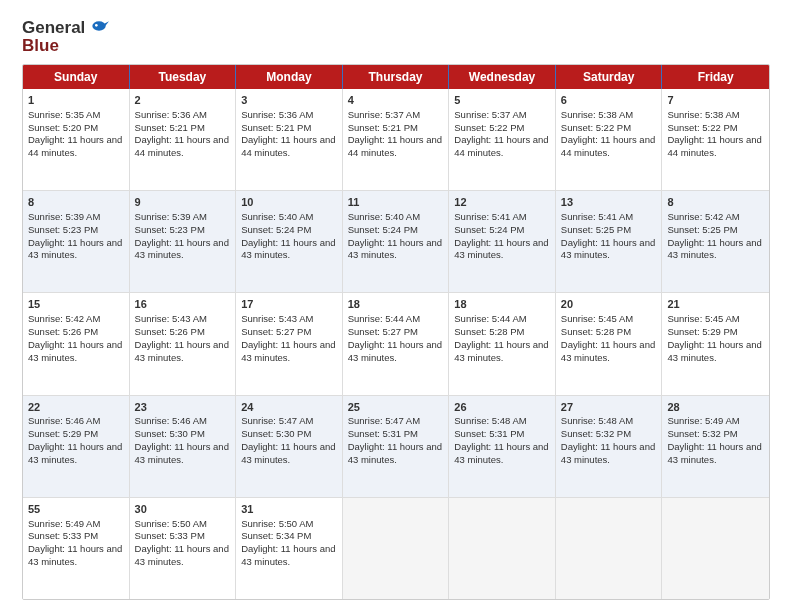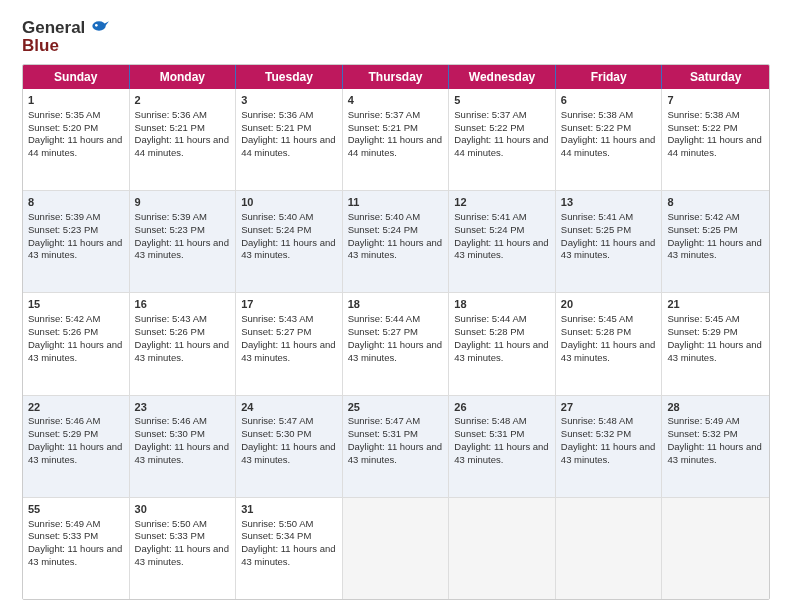--- a/index.html
+++ b/index.html
@@ -51,21 +51,21 @@
       flex: 1;
       display: flex;
       flex-direction: column;
       border: 1px solid #ccc;
       border-radius: 2px;
       overflow: hidden;
     }
     .cal-header {
       display: grid;
       grid-template-columns: repeat(7, 1fr);
-      background: #be185d;
+      background: #b91c1c;
     }
     .cal-header-cell {
       color: #fff;
       font-size: 12px;
       font-weight: bold;
       text-align: center;
       padding: 5px 2px;
       border-right: 1px solid #3a6ec0;
     }
     .cal-header-cell:last-child { border-right: none; }
@@ -120,26 +120,26 @@
 </div>
     <div class="title-block">
       <div class="main-title"></div>
       <div class="subtitle"></div>
     </div>
   </div>
 
   <div class="calendar">
     <div class="cal-header">
     <div class="cal-header-cell">Sunday</div>
+        <div class="cal-header-cell">Tuesday</div>
         <div class="cal-header-cell">Monday</div>
-        <div class="cal-header-cell">Tuesday</div>
         <div class="cal-header-cell">Thursday</div>
         <div class="cal-header-cell">Wednesday</div>
+        <div class="cal-header-cell">Saturday</div>
         <div class="cal-header-cell">Friday</div>
-        <div class="cal-header-cell">Saturday</div>
       </div>
     <div class="cal-body">
     <div class="cal-row">
           <div class="cal-cell"><span class="day-num">1</span><span>Sunrise: 5:35 AM</span><br><span>Sunset: 5:20 PM</span><br><span>Daylight: 11 hours and 44 minutes.</span><br></div>
           <div class="cal-cell"><span class="day-num">2</span><span>Sunrise: 5:36 AM</span><br><span>Sunset: 5:21 PM</span><br><span>Daylight: 11 hours and 44 minutes.</span><br></div>
           <div class="cal-cell"><span class="day-num">3</span><span>Sunrise: 5:36 AM</span><br><span>Sunset: 5:21 PM</span><br><span>Daylight: 11 hours and 44 minutes.</span><br></div>
           <div class="cal-cell"><span class="day-num">4</span><span>Sunrise: 5:37 AM</span><br><span>Sunset: 5:21 PM</span><br><span>Daylight: 11 hours and 44 minutes.</span><br></div>
           <div class="cal-cell"><span class="day-num">5</span><span>Sunrise: 5:37 AM</span><br><span>Sunset: 5:22 PM</span><br><span>Daylight: 11 hours and 44 minutes.</span><br></div>
           <div class="cal-cell"><span class="day-num">6</span><span>Sunrise: 5:38 AM</span><br><span>Sunset: 5:22 PM</span><br><span>Daylight: 11 hours and 44 minutes.</span><br></div>
           <div class="cal-cell"><span class="day-num">7</span><span>Sunrise: 5:38 AM</span><br><span>Sunset: 5:22 PM</span><br><span>Daylight: 11 hours and 44 minutes.</span><br></div>

